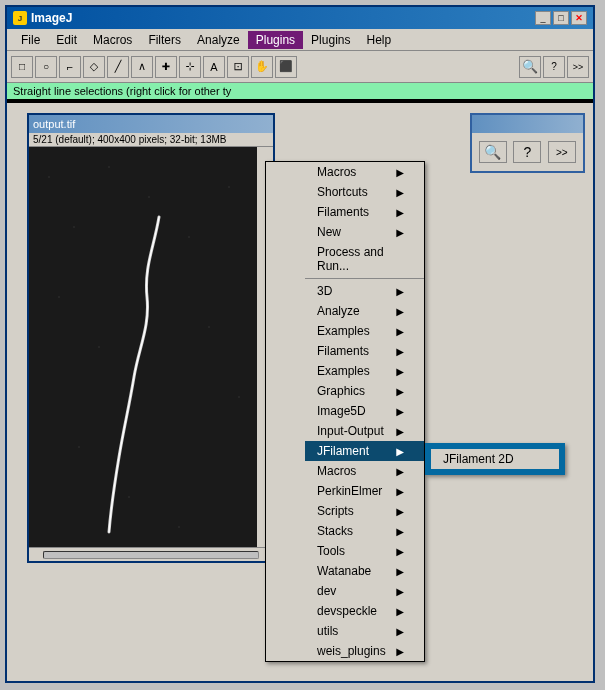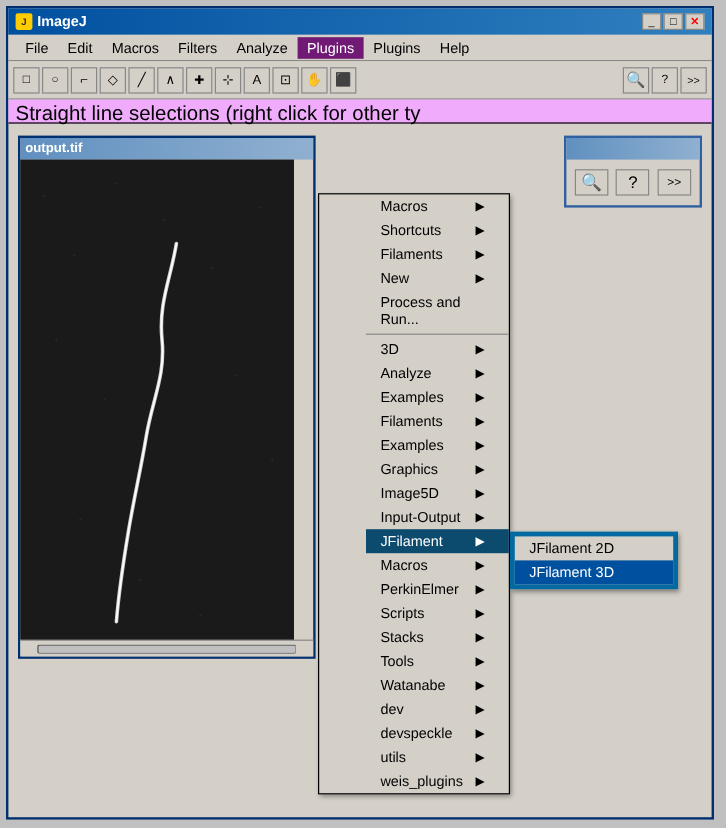--- a/index.html
+++ b/index.html
@@ -115,43 +115,42 @@
       background: #d4d0c8;
       cursor: pointer;
       display: flex;
       align-items: center;
       justify-content: center;
       font-size: 10px;
     }
 
     
     .status-bar {
-      background: #f0abfc;
+      background: #86efac;
       padding: 2px 6px;
-      font-size: 17px;
-      border-bottom: 1px solid #000000;
+      font-size: 11px;
+      border-bottom: 4px solid #000000;
       height: 20px;
     }
 
     
     .content-area {
       display: flex;
       height: calc(100% - 96px);
       position: relative;
     }
 
     
     .image-window {
       position: absolute;
       top: 10px;
-      left: 8px;
+      left: 20px;
       width: 248px;
       border: 2px solid #003070;
       background: #d4d0c8;
-      font-weight: bold;
     }
 
     .image-title-bar {
       background: linear-gradient(to right, #6090c0, #90b0d0);
       color: white;
       padding: 2px 4px;
       font-size: 11px;
       height: 18px;
       display: flex;
       align-items: center;
@@ -228,21 +227,21 @@
       margin: 2px 0;
     }
 
     
     .submenu {
       position: absolute;
       top: 340px;
       left: 418px;
       width: 140px;
       background: #d4d0c8;
-      border: 4px solid #0369a1;
+      border: 6px solid #0369a1;
       box-shadow: 2px 2px 4px rgba(0,0,0,0.4);
       z-index: 101;
     }
 
     .submenu-item {
       padding: 3px 12px;
       cursor: pointer;
       font-size: 12px;
     }
 
@@ -351,20 +350,23 @@
   <div class="status-bar">
     <span>Straight line selections (right click for other ty</span>
   </div>
 
   <div class="content-area">
 
     <div class="image-window">
       <div class="image-title-bar">
         <span>output.tif</span>
       </div>
+      <div class="image-info">
+        <span>5/21 (default); 400x400 pixels; 32-bit; 13MB</span>
+      </div>
       <div class="image-canvas">
 
         <svg class="filament-svg" viewBox="0 0 228 400">
 
           <rect width="228" height="400" fill="#1a1a1a"></rect>
 
           <g fill="#333" opacity="0.6">
             <circle cx="20" cy="30" r="1"></circle>
             <circle cx="45" cy="80" r="1"></circle>
             <circle cx="80" cy="20" r="1"></circle>
@@ -521,19 +523,16 @@
       <div class="dropdown-item">
         <span>weis_plugins</span>
         <span class="arrow">▶</span>
       </div>
     </div>
 
     <div class="submenu">
       <div class="submenu-item">
         <span>JFilament 2D</span>
       </div>
-      <div class="submenu-item highlighted">
-        <span>JFilament 3D</span>
-      </div>
     </div>
 
   </div>
 </div>
 
 </body></html>

